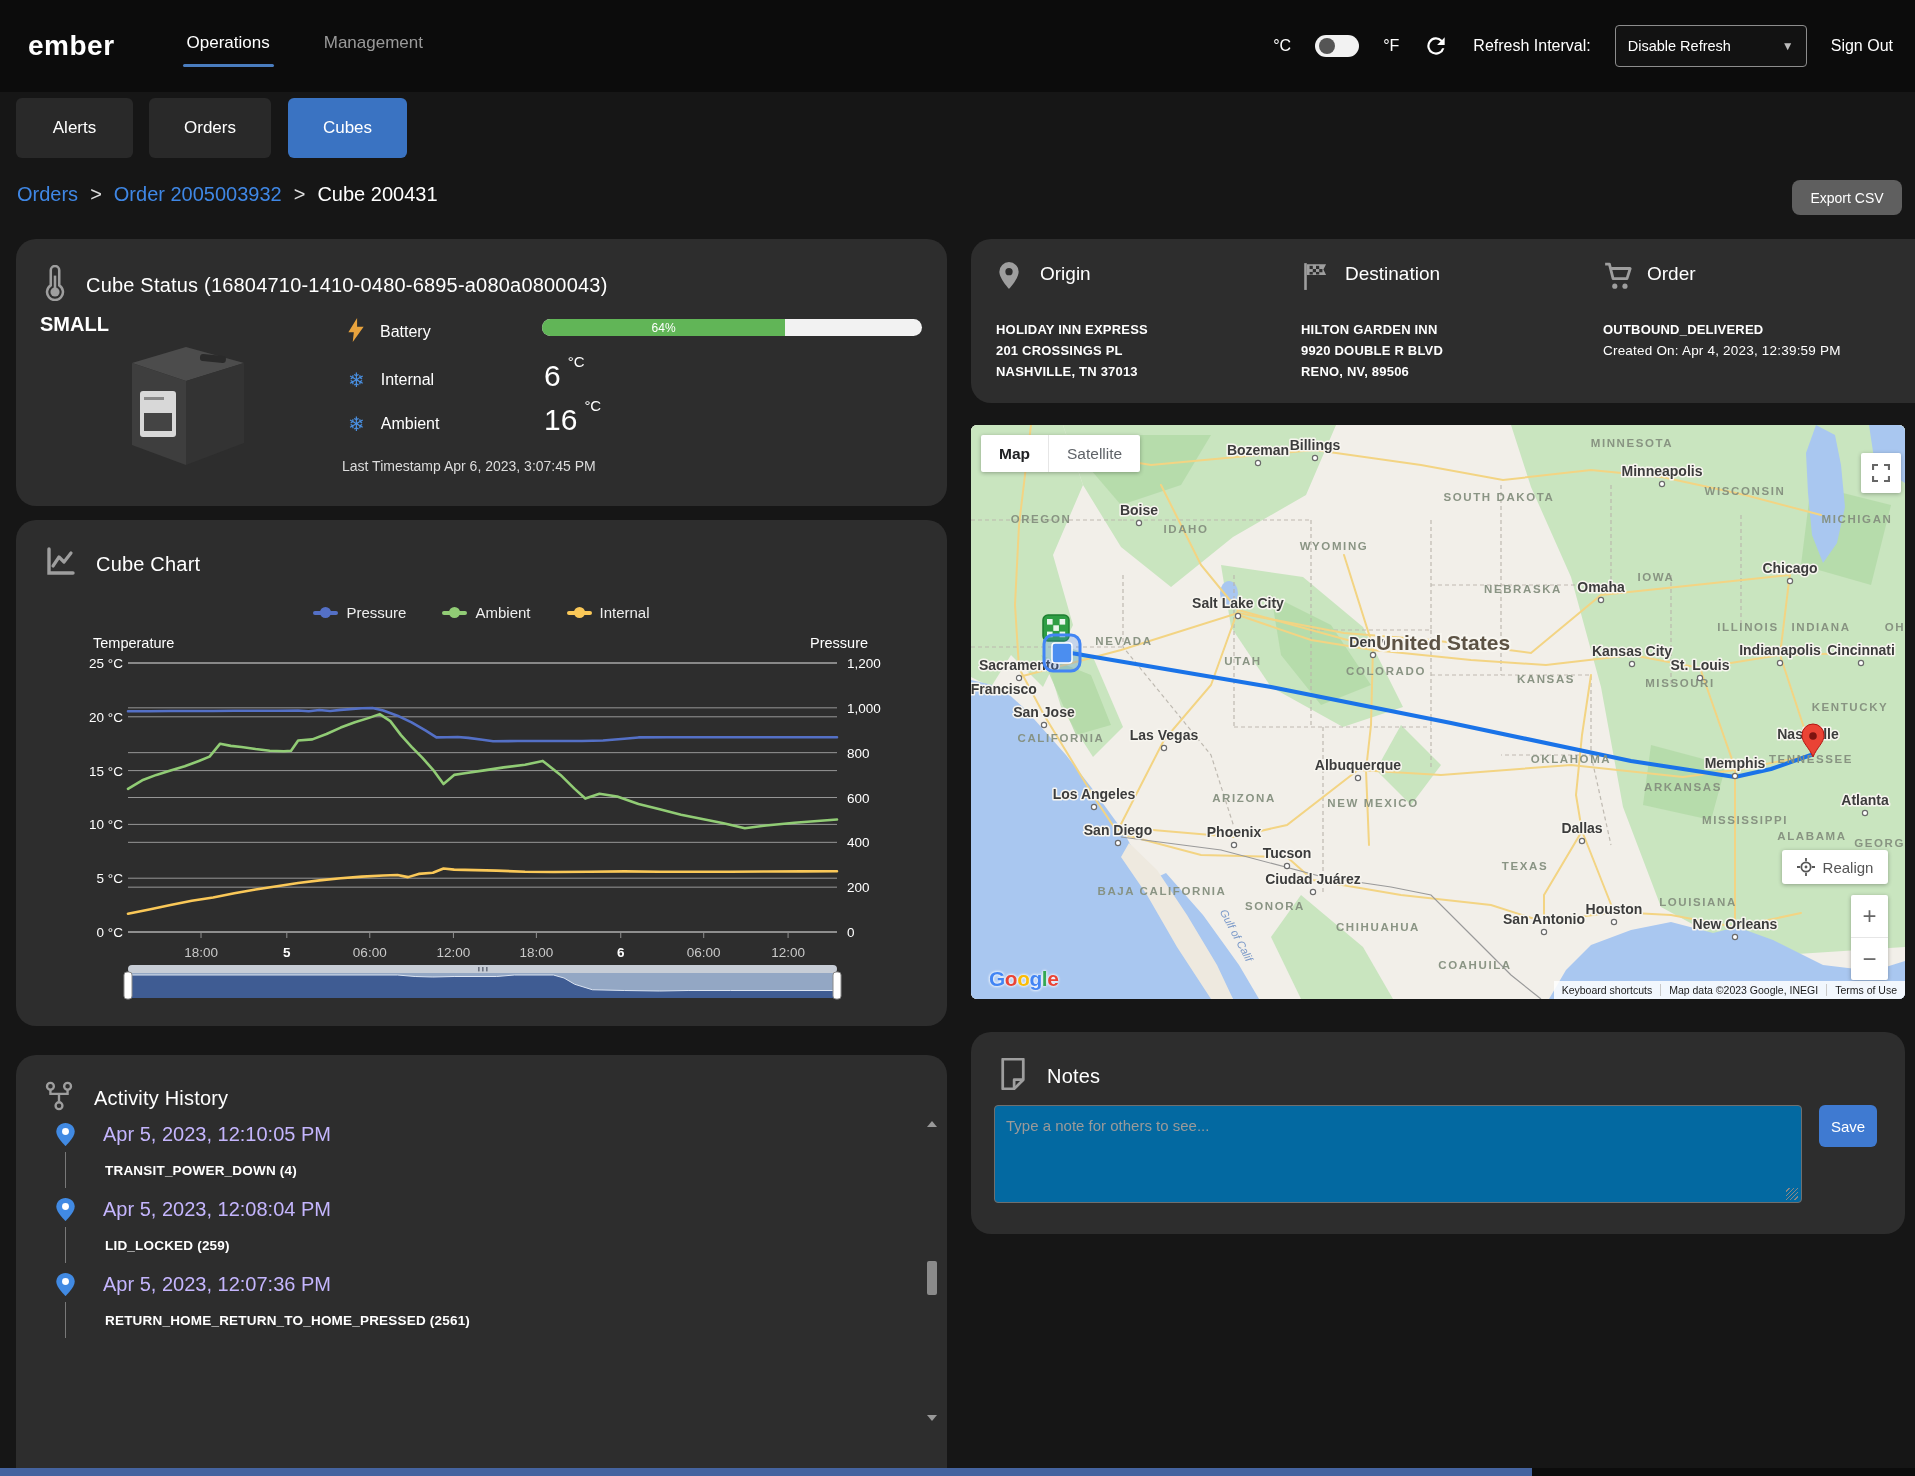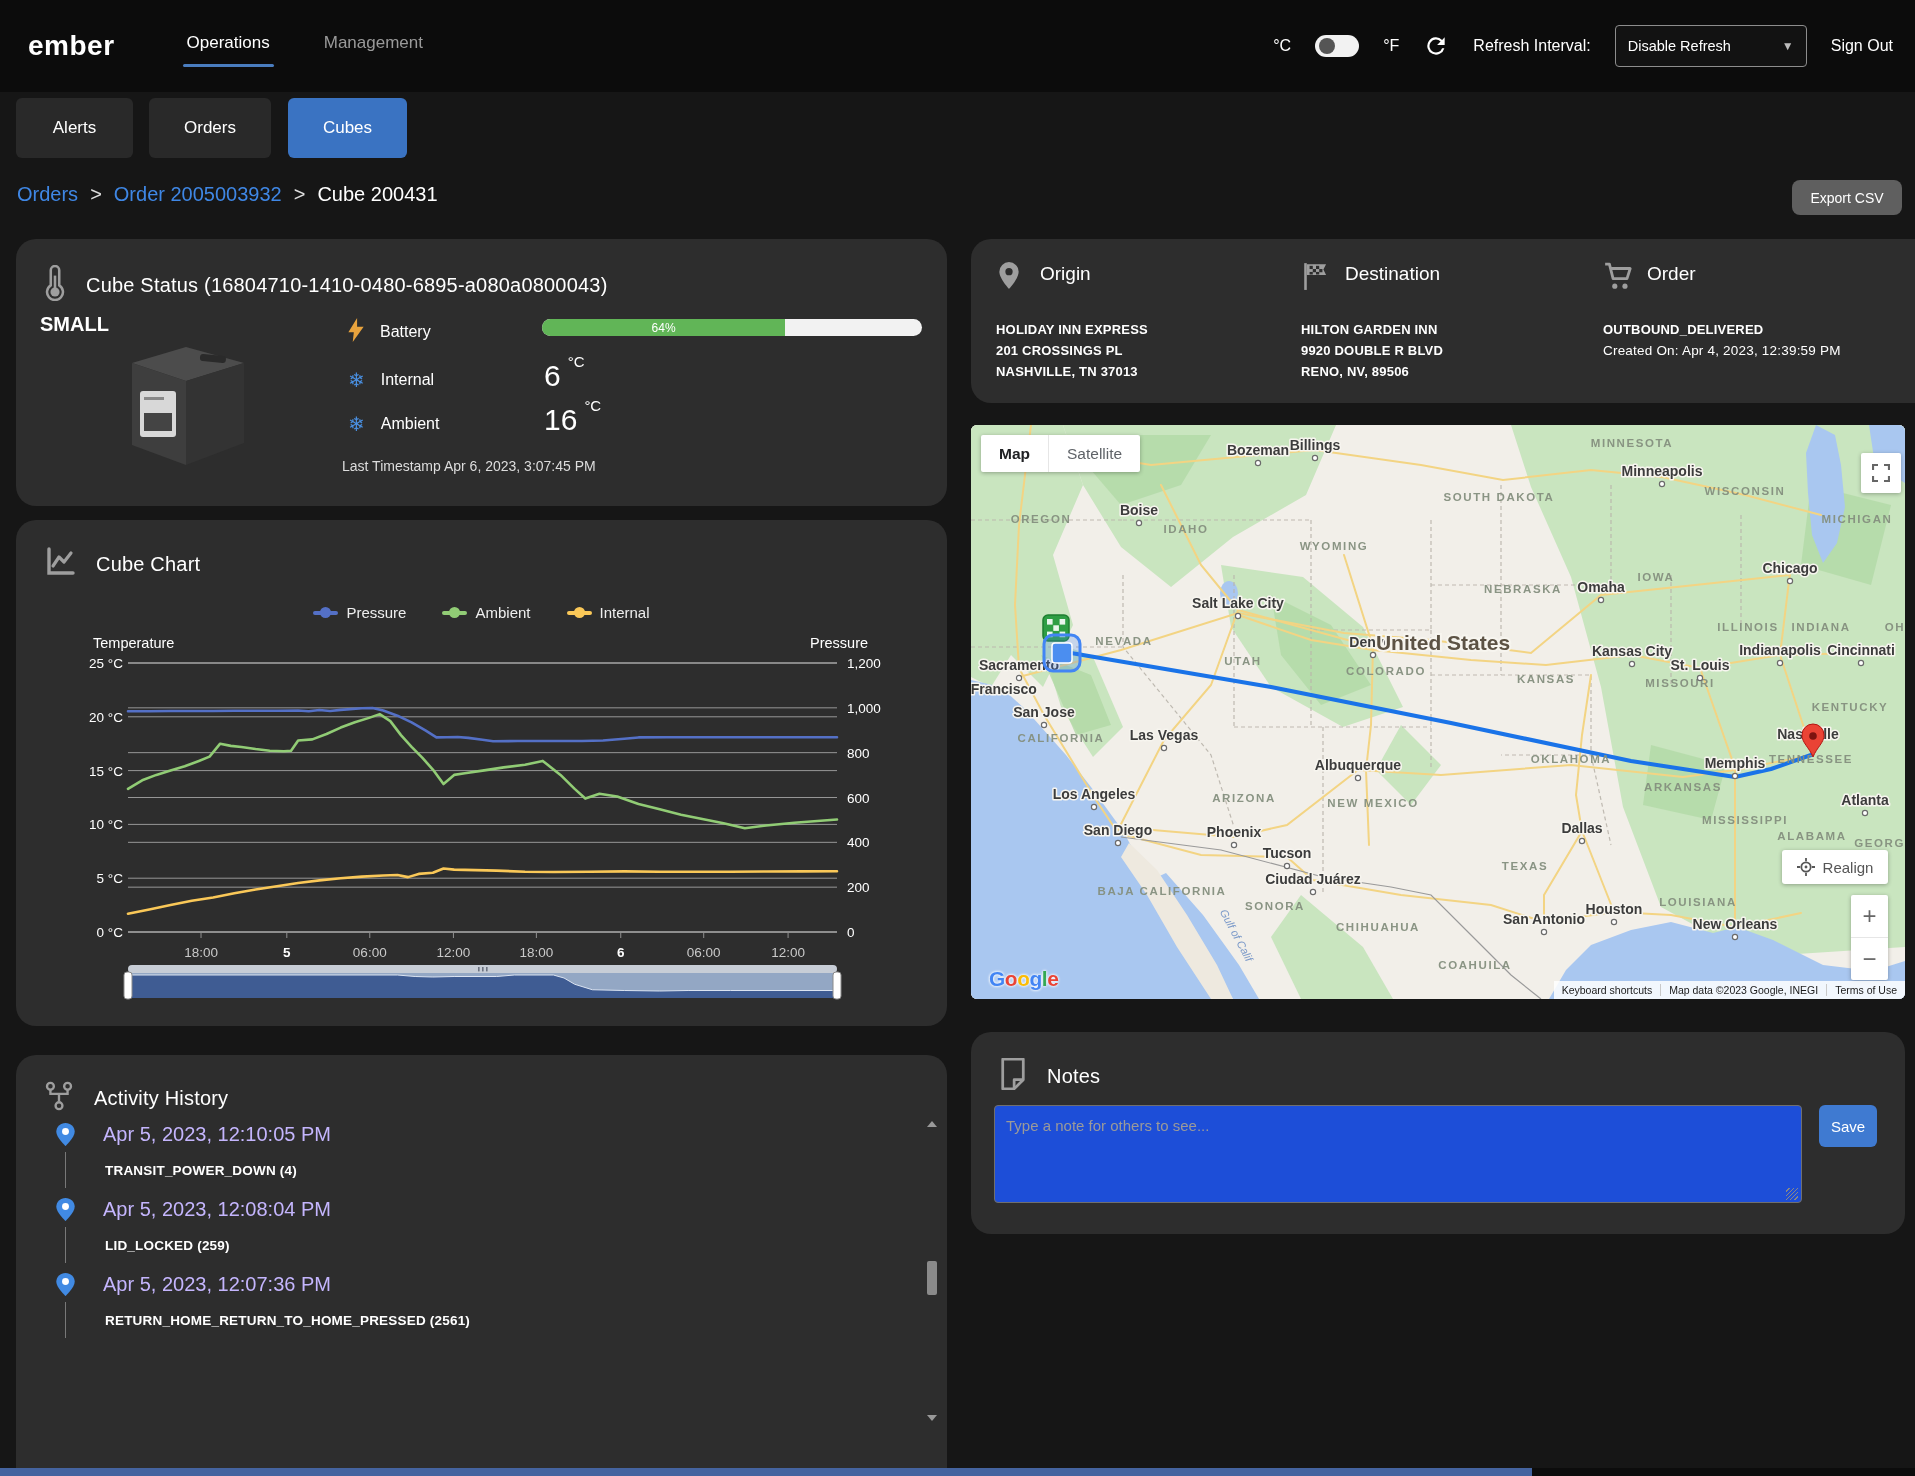--- a/index.html
+++ b/index.html
@@ -76,21 +76,21 @@
   .fsbtn{left:890px;top:28px;width:40px;height:40px;display:flex;align-items:center;justify-content:center;cursor:pointer}
   .realign{left:811px;top:425px;width:106px;height:34px;display:flex;align-items:center;justify-content:center;gap:8px;font-size:15px;color:#565656;border-radius:3px;cursor:pointer}
   .zoomctl{left:880px;top:470px;width:37px;height:85px;display:flex;flex-direction:column;border-radius:2px}
   .zoomctl .z{flex:1;display:flex;align-items:center;justify-content:center;font-size:24px;color:#666;cursor:pointer}
   .zoomctl .z:first-child{border-bottom:1px solid #e6e6e6}
   .attrib{position:absolute;right:0;bottom:0;height:18px;background:rgba(255,255,255,.85);display:flex;align-items:center;gap:0;font-size:10.5px;color:#1a1a1a}
   .attrib span{padding:0 8px;cursor:pointer}
   .attrib span+span{border-left:1px solid #c9c9c9}
   .glogo{position:absolute;left:18px;bottom:8px;font-size:21px;font-weight:700;letter-spacing:-.5px;text-shadow:0 0 3px #fff,0 0 3px #fff}
   
-  .notes-ta{position:absolute;left:23px;top:73px;width:784px;height:74px;background:#1d4ed8;border:1px solid #6f6f6f;border-radius:4px;color:#ddd;font-size:15px;padding:11px;font-family:"Liberation Sans",sans-serif;resize:none}
+  .notes-ta{position:absolute;left:23px;top:73px;width:784px;height:74px;background:#0369a1;border:1px solid #6f6f6f;border-radius:4px;color:#ddd;font-size:15px;padding:11px;font-family:"Liberation Sans",sans-serif;resize:none}
   .notes-ta::placeholder{color:#9a9a9a}
   .rgrip{position:absolute;left:815px;top:156px;width:12px;height:12px;background:repeating-linear-gradient(135deg,transparent 0 2px,#888 2px 3px)}
   .btn-save{position:absolute;left:848px;top:73px;width:58px;height:42px;background:#3f7ad1;color:#fff;border:none;border-radius:6px;font-size:15px;cursor:pointer}
   .hscroll-track{position:absolute;left:0;bottom:0;width:1915px;height:8px;background:#0c0c0c}
   .hscroll{position:absolute;left:0;bottom:0;width:1532px;height:8px;background:#44639f;cursor:grab}
 </style>
 </head>
 <body>
 
 <div class="topbar">

